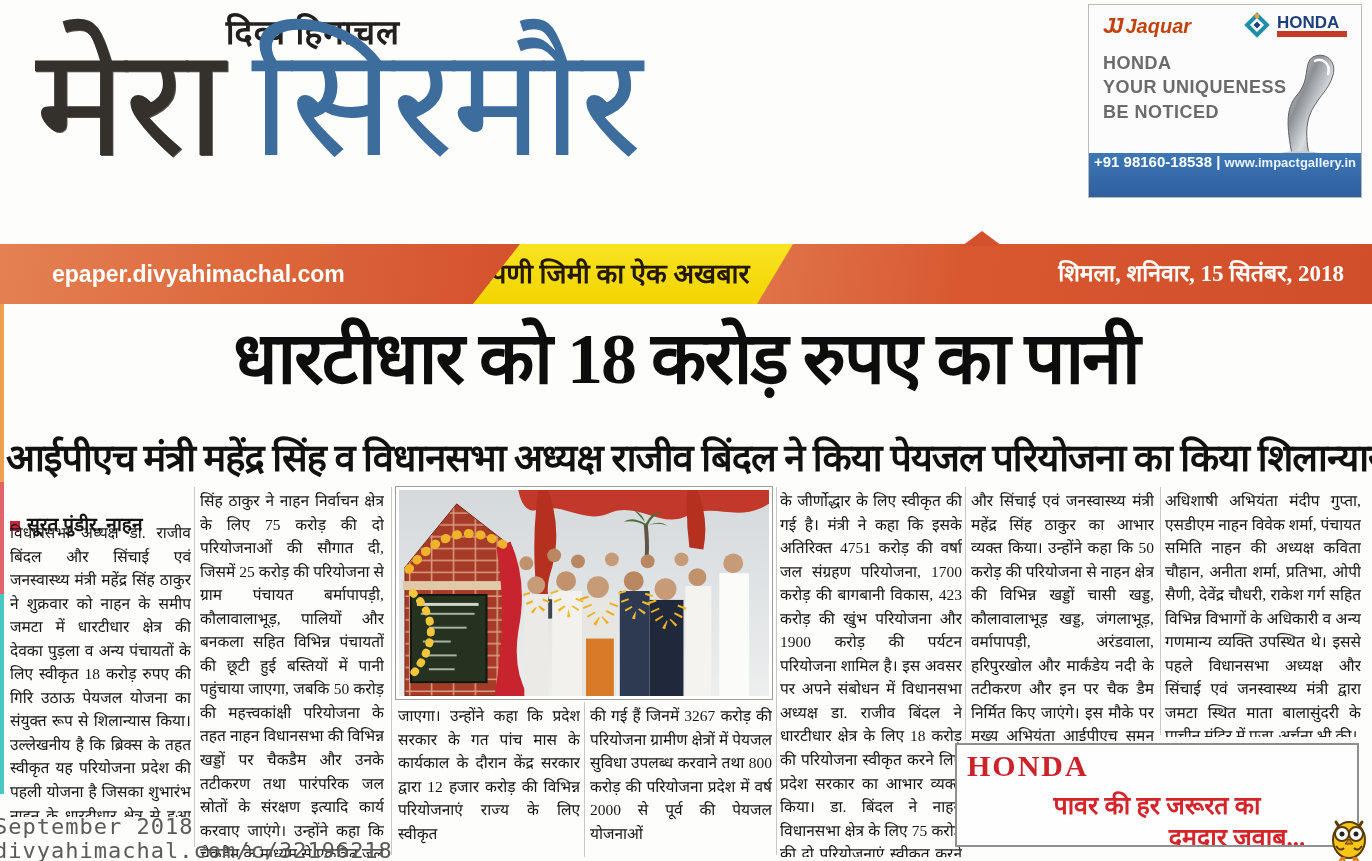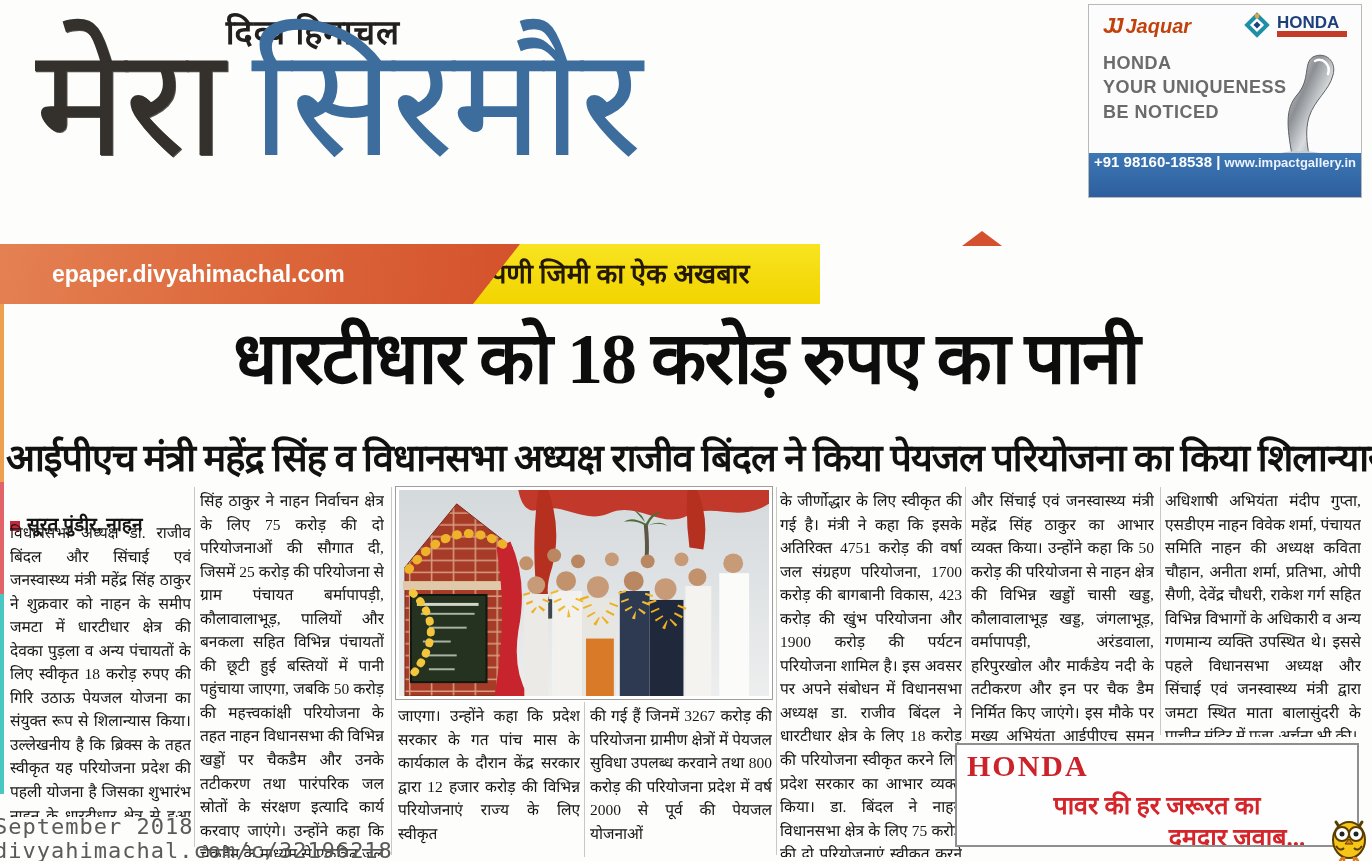--- a/index.html
+++ b/index.html
@@ -146,20 +146,21 @@
     <div id="ad-bar" class="abs">
       <div class="l1">
         <span>+91 98160-18538</span><span> | </span><span class="site">www.impactgallery.in</span>
       </div>
     </div>
   </div>
 
   <div id="banner-yellow" class="abs bseg"></div>
   <div id="banner-left" class="abs bseg" style="font-family:'Liberation Sans',sans-serif;">epaper.divyahimachal.com</div>
   <div id="banner-center" class="abs">अपणी जिमी का ऐक अखबार</div>
+  <div id="banner-right" class="abs bseg">शिमला, शनिवार, 15 सितंबर, 2018</div>
   <div id="banner-notch" class="abs"></div>
 
   <div id="edge-orange" class="abs edge"></div>
   <div id="edge-red" class="abs edge"></div>
   <div id="edge-cyan" class="abs edge"></div>
 
   <div id="headline" class="abs">धारटीधार को 18 करोड़ रुपए का पानी</div>
   <div id="subheadline" class="abs">आईपीएच मंत्री महेंद्र सिंह व विधानसभा अध्यक्ष राजीव बिंदल ने किया पेयजल परियोजना का किया शिलान्यास</div>
 
   <div id="byline" class="abs">

